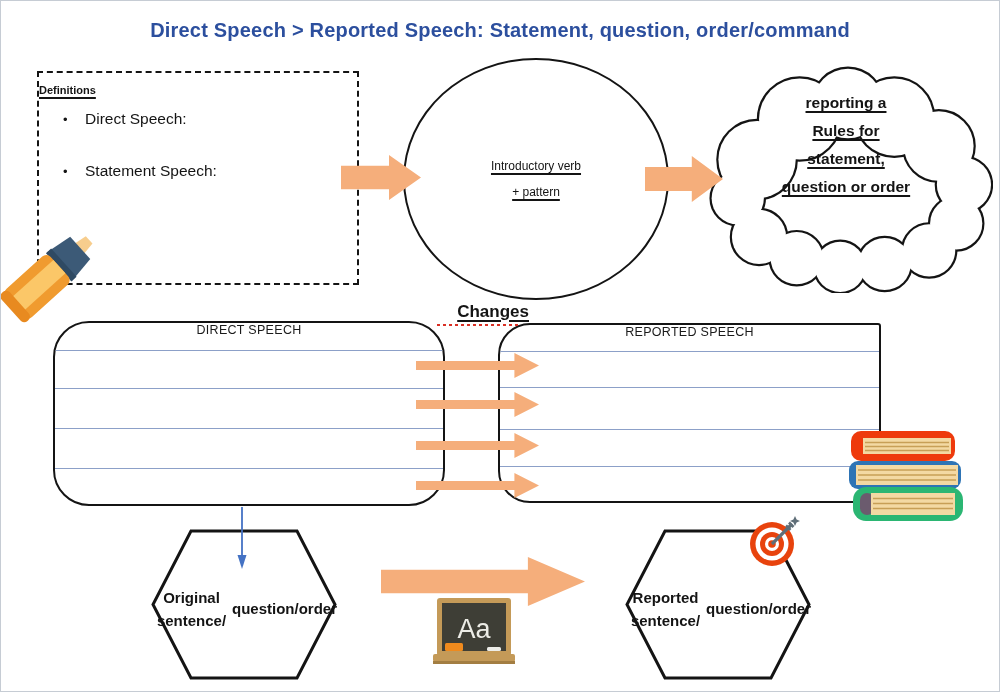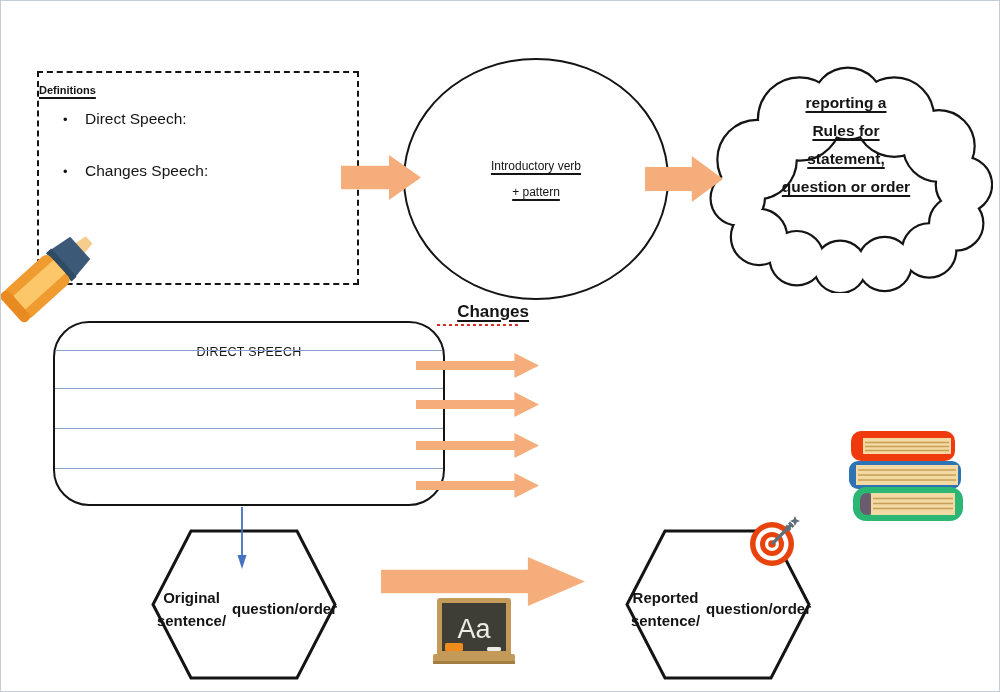--- a/index.html
+++ b/index.html
@@ -45,21 +45,21 @@
   
   .changes{position:absolute;left:428px;top:301px;width:100px;text-align:right;z-index:4;}
   .changes span{font-size:17px;font-weight:bold;text-decoration:underline;
     text-decoration-thickness:2px;text-underline-offset:3px;}
   .squiggle{height:2px;margin:2px 8px 0 8px;
     background:repeating-linear-gradient(90deg,#d93025 0 3px,transparent 3px 6px);}
   
   .speech-box{position:absolute;border:2.5px solid var(--outline-black);background:#fff;overflow:hidden;z-index:1;}
   .ds-box{left:52px;top:320px;width:392px;height:185px;border-radius:36px;}
   .rs-box{left:497px;top:322px;width:383px;height:180px;border-radius:32px 3px 3px 32px;}
-  .speech-header{text-align:center;font-size:12.5px;letter-spacing:.3px;padding-top:22px;color:#1a1a1a;}
+  .speech-header{text-align:center;font-size:12.5px;letter-spacing:.3px;padding-top:0;color:#1a1a1a;}
   .rule{position:absolute;left:0;right:0;height:1.4px;background:var(--ruled-line-blue);}
   
   .hexwrap{position:absolute;width:186px;height:151px;z-index:3;}
   .hex-left{left:150px;top:528px;}
   .hex-right{left:624px;top:528px;}
   .hexwrap svg{position:absolute;left:0;top:0;}
   .hex-text{position:absolute;left:0;right:0;top:0;bottom:0;display:flex;flex-direction:row;
     justify-content:center;align-items:center;transform:translateY(4px);z-index:2;}
   .hex-text span{display:block;font-size:15px;font-weight:bold;line-height:23px;text-align:center;}
   
@@ -68,31 +68,32 @@
   .books{left:846px;top:428px;z-index:7;}
   .down-arrow{left:233px;top:506px;z-index:4;}
   .chalkboard{left:430px;top:597px;z-index:8;}
   .target{left:747px;top:514px;z-index:8;}
 </style>
 </head>
 <body>
 
 <div class="canvas">
 
+  <div class="title">Direct Speech &gt; Reported Speech: Statement, question, order/command</div>
 
   <div class="defs-box">
     <div class="defs-heading">Definitions</div>
     <div class="defs-list">
       <div class="defs-item">
         <span class="dot">•</span>
         <span>Direct Speech:</span>
       </div>
       <div class="defs-item">
         <span class="dot">•</span>
-        <span>Changes Speech:</span>
+        <span>Statement Speech:</span>
       </div>
     </div>
   </div>
 
   <svg class="icon highlighter" width="56" height="112" viewBox="0 0 56 112">
     <polygon points="23,2 33,2 35,16 21,16" fill="#F7CD8D"></polygon>
     <polygon points="13,14 43,14 47,42 9,42" fill="#3C5A77"></polygon>
     <rect x="9" y="36" width="38" height="7" fill="#2F4A63"></rect>
     <rect x="9" y="42" width="38" height="60" rx="6" fill="#F09B2F"></rect>
     <rect x="19" y="42" width="18" height="60" fill="#FBC768"></rect>
@@ -155,20 +156,27 @@
   </div>
 
   <div class="speech-box ds-box">
     <div class="speech-header">DIRECT SPEECH</div>
     <div class="rule" style="top:27px"></div>
     <div class="rule" style="top:65px"></div>
     <div class="rule" style="top:105px"></div>
     <div class="rule" style="top:145px"></div>
   </div>
 
+  <div class="speech-box rs-box">
+    <div class="speech-header">REPORTED SPEECH</div>
+    <div class="rule" style="top:26px"></div>
+    <div class="rule" style="top:62px"></div>
+    <div class="rule" style="top:104px"></div>
+    <div class="rule" style="top:141px"></div>
+  </div>
 
   <div class="barrow small" style="left:415px;top:352px;width:123px;height:25px;"></div>
   <div class="barrow small" style="left:415px;top:391px;width:123px;height:25px;"></div>
   <div class="barrow small" style="left:415px;top:432px;width:123px;height:25px;"></div>
   <div class="barrow small" style="left:415px;top:472px;width:123px;height:25px;"></div>
 
   <svg class="icon books" width="116" height="94" viewBox="0 0 116 94">
     <rect x="4" y="2" width="104" height="30" rx="10" fill="#EE3A0C"></rect>
     <rect x="16" y="9" width="88" height="16" fill="#F3D9A3"></rect>
     <g stroke="#C79F56" stroke-width="1.4">

